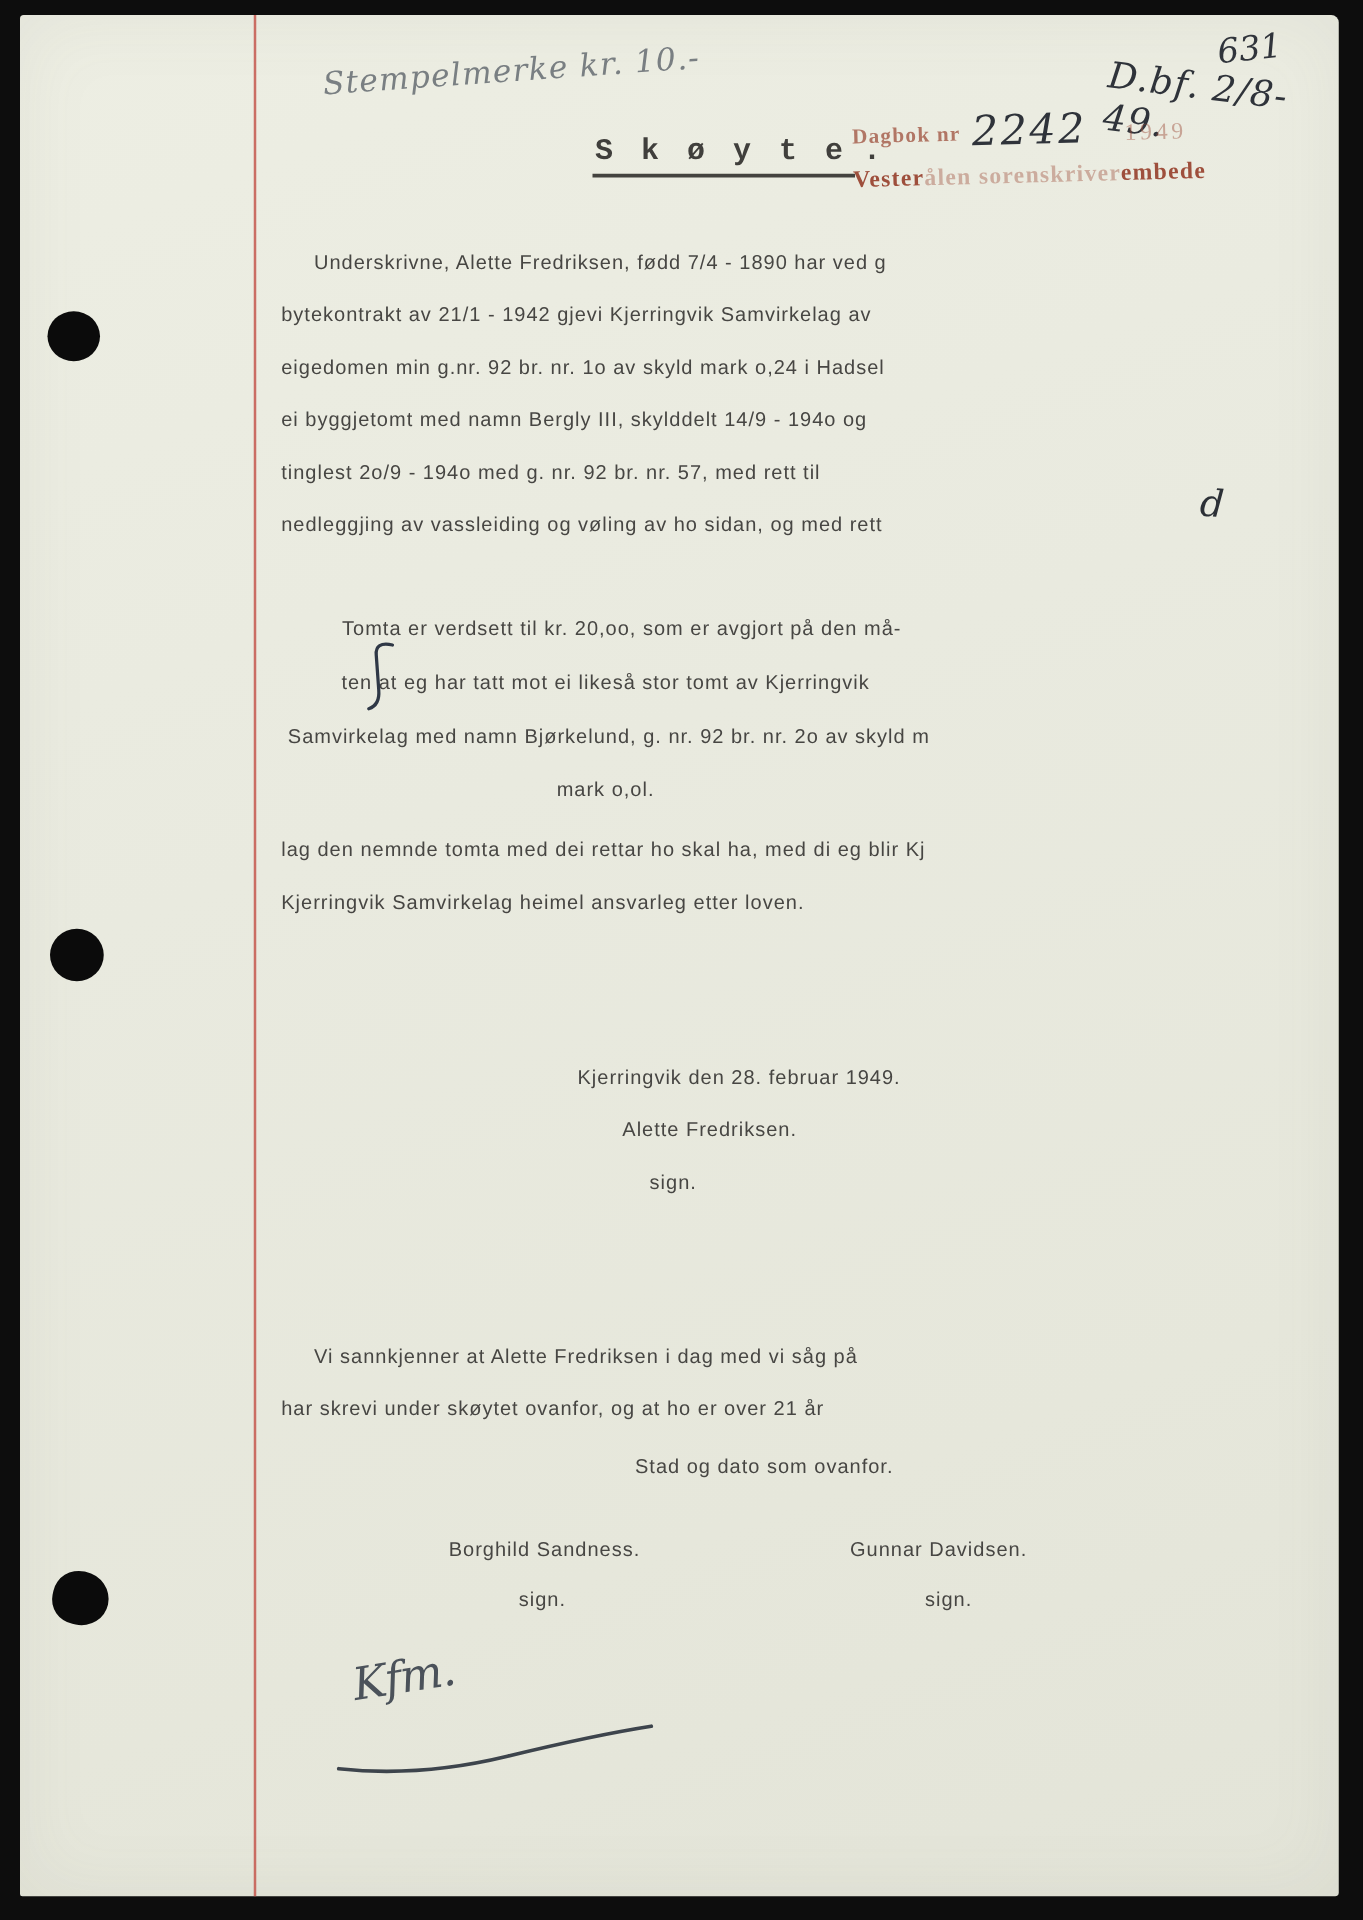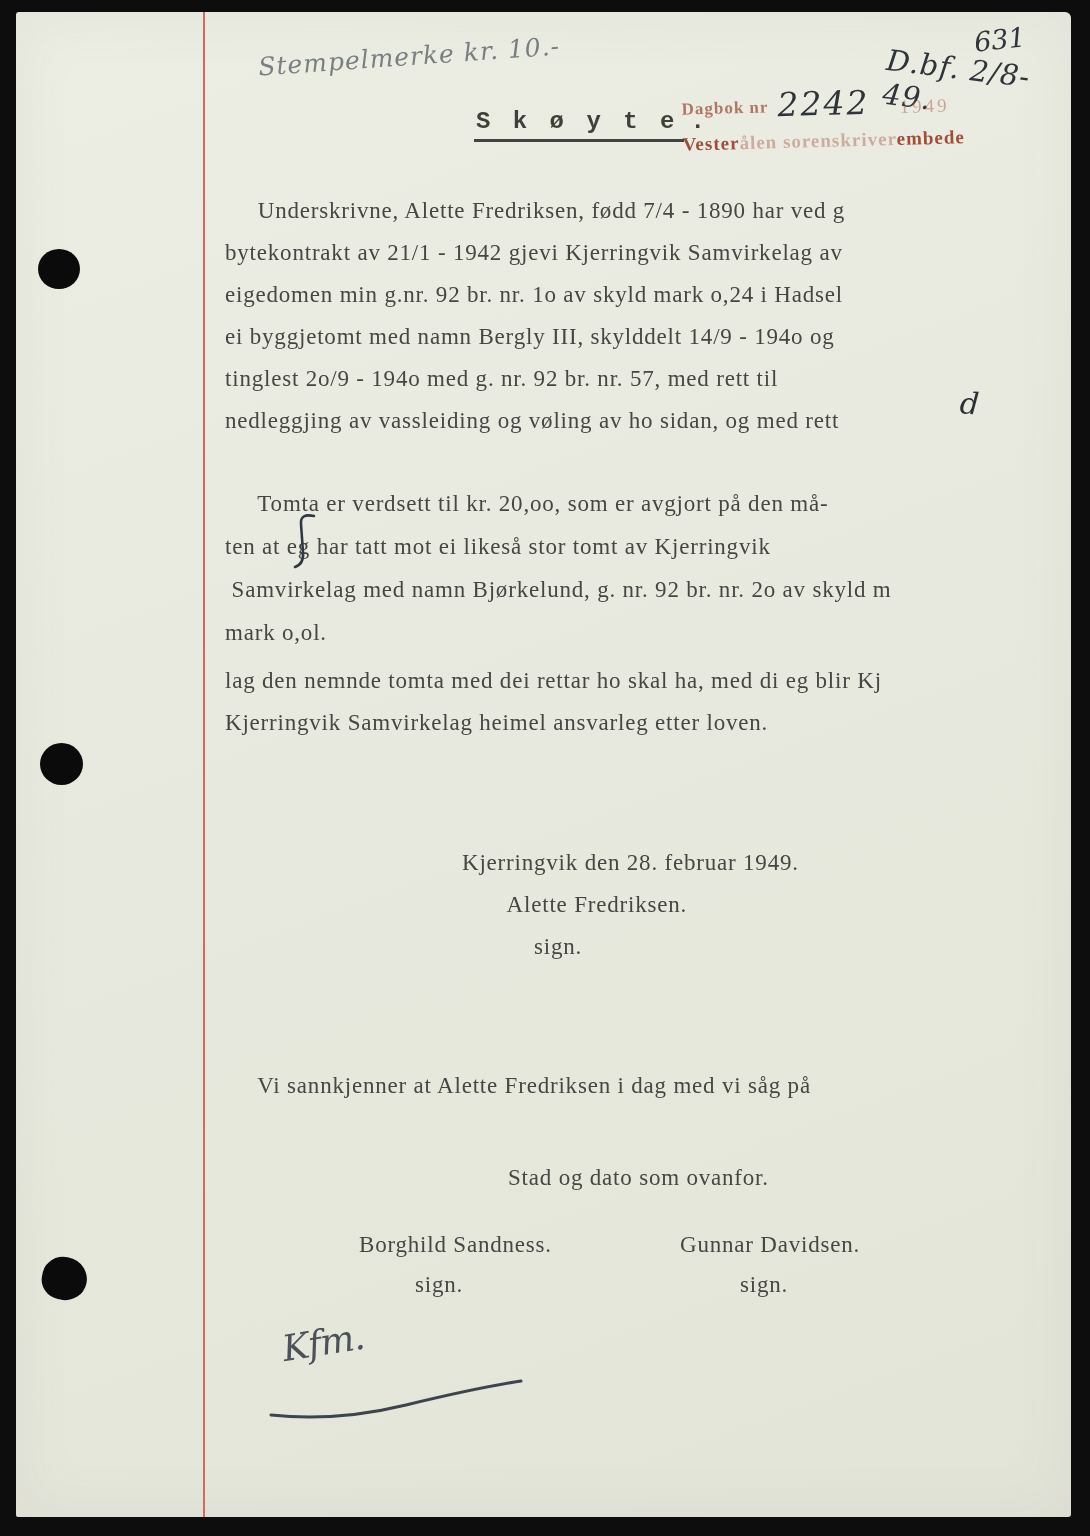--- a/index.html
+++ b/index.html
@@ -21,27 +21,27 @@
   }
   .punch-hole{
     position:absolute;background:#0b0b0b;border-radius:50%;
   }
   .hole1{left:22px;top:237px;width:42px;height:40px;}
   .hole2{left:24px;top:731px;width:43px;height:42px;}
   .hole3{left:26px;top:1245px;width:45px;height:43px;transform:rotate(12deg);border-radius:48% 52% 50% 46%;}
 
   
   .typed{
-    position:absolute;color:#474643;font-size:23px;letter-spacing:.8px;
-    font-family:Liberation Serif, serif;
+    position:absolute;color:#474643;font-size:16px;letter-spacing:.8px;
+    font-family:Liberation Sans, sans-serif;
   }
   .typed .tline{white-space:pre;height:42px;line-height:26px;}
   .p1{left:209px;top:186px;}
   .p1 .tline{height:42px;}
-  .p2{left:209px;top:479px;}
+  .p2{left:209px;top:479px;text-align:center;}
   .p2 .tline{height:43px;}
   .p3{left:209px;top:656px;}
   .p3 .tline{height:42px;}
   .date-block{left:446px;top:838px;}
   .witness-block{left:209px;top:1013px;margin-top:48px;}
   .stad-line{left:492px;top:1153px;}
   .sig1-name{left:319px;top:1220px;margin-left:24px;}
   .sig1-sign{left:399px;top:1260px;}
   .sig2-name{left:664px;top:1220px;}
   .sig2-sign{left:724px;top:1260px;}
@@ -134,20 +134,21 @@
     </div>
 
   <div class="typed date-block">
       <div class="tline">Kjerringvik den 28. februar 1949.</div>
       <div class="tline">       Alette Fredriksen.</div>
       <div class="tline">           sign.</div>
     </div>
 
   <div class="typed witness-block">
       <div class="tline">     Vi sannkjenner at Alette Fredriksen i dag med vi såg på</div>
+      <div class="tline">har skrevi under skøytet ovanfor, og at ho er over 21 år</div>
     </div>
 
   <div class="typed stad-line">Stad og dato som ovanfor.</div>
 
   <div class="typed sig1-name">Borghild Sandness.</div>
   <div class="typed sig1-sign">sign.</div>
   <div class="typed sig2-name">Gunnar Davidsen.</div>
   <div class="typed sig2-sign">sign.</div>
 
   <div class="hand hw-initials">Kfm.</div>

